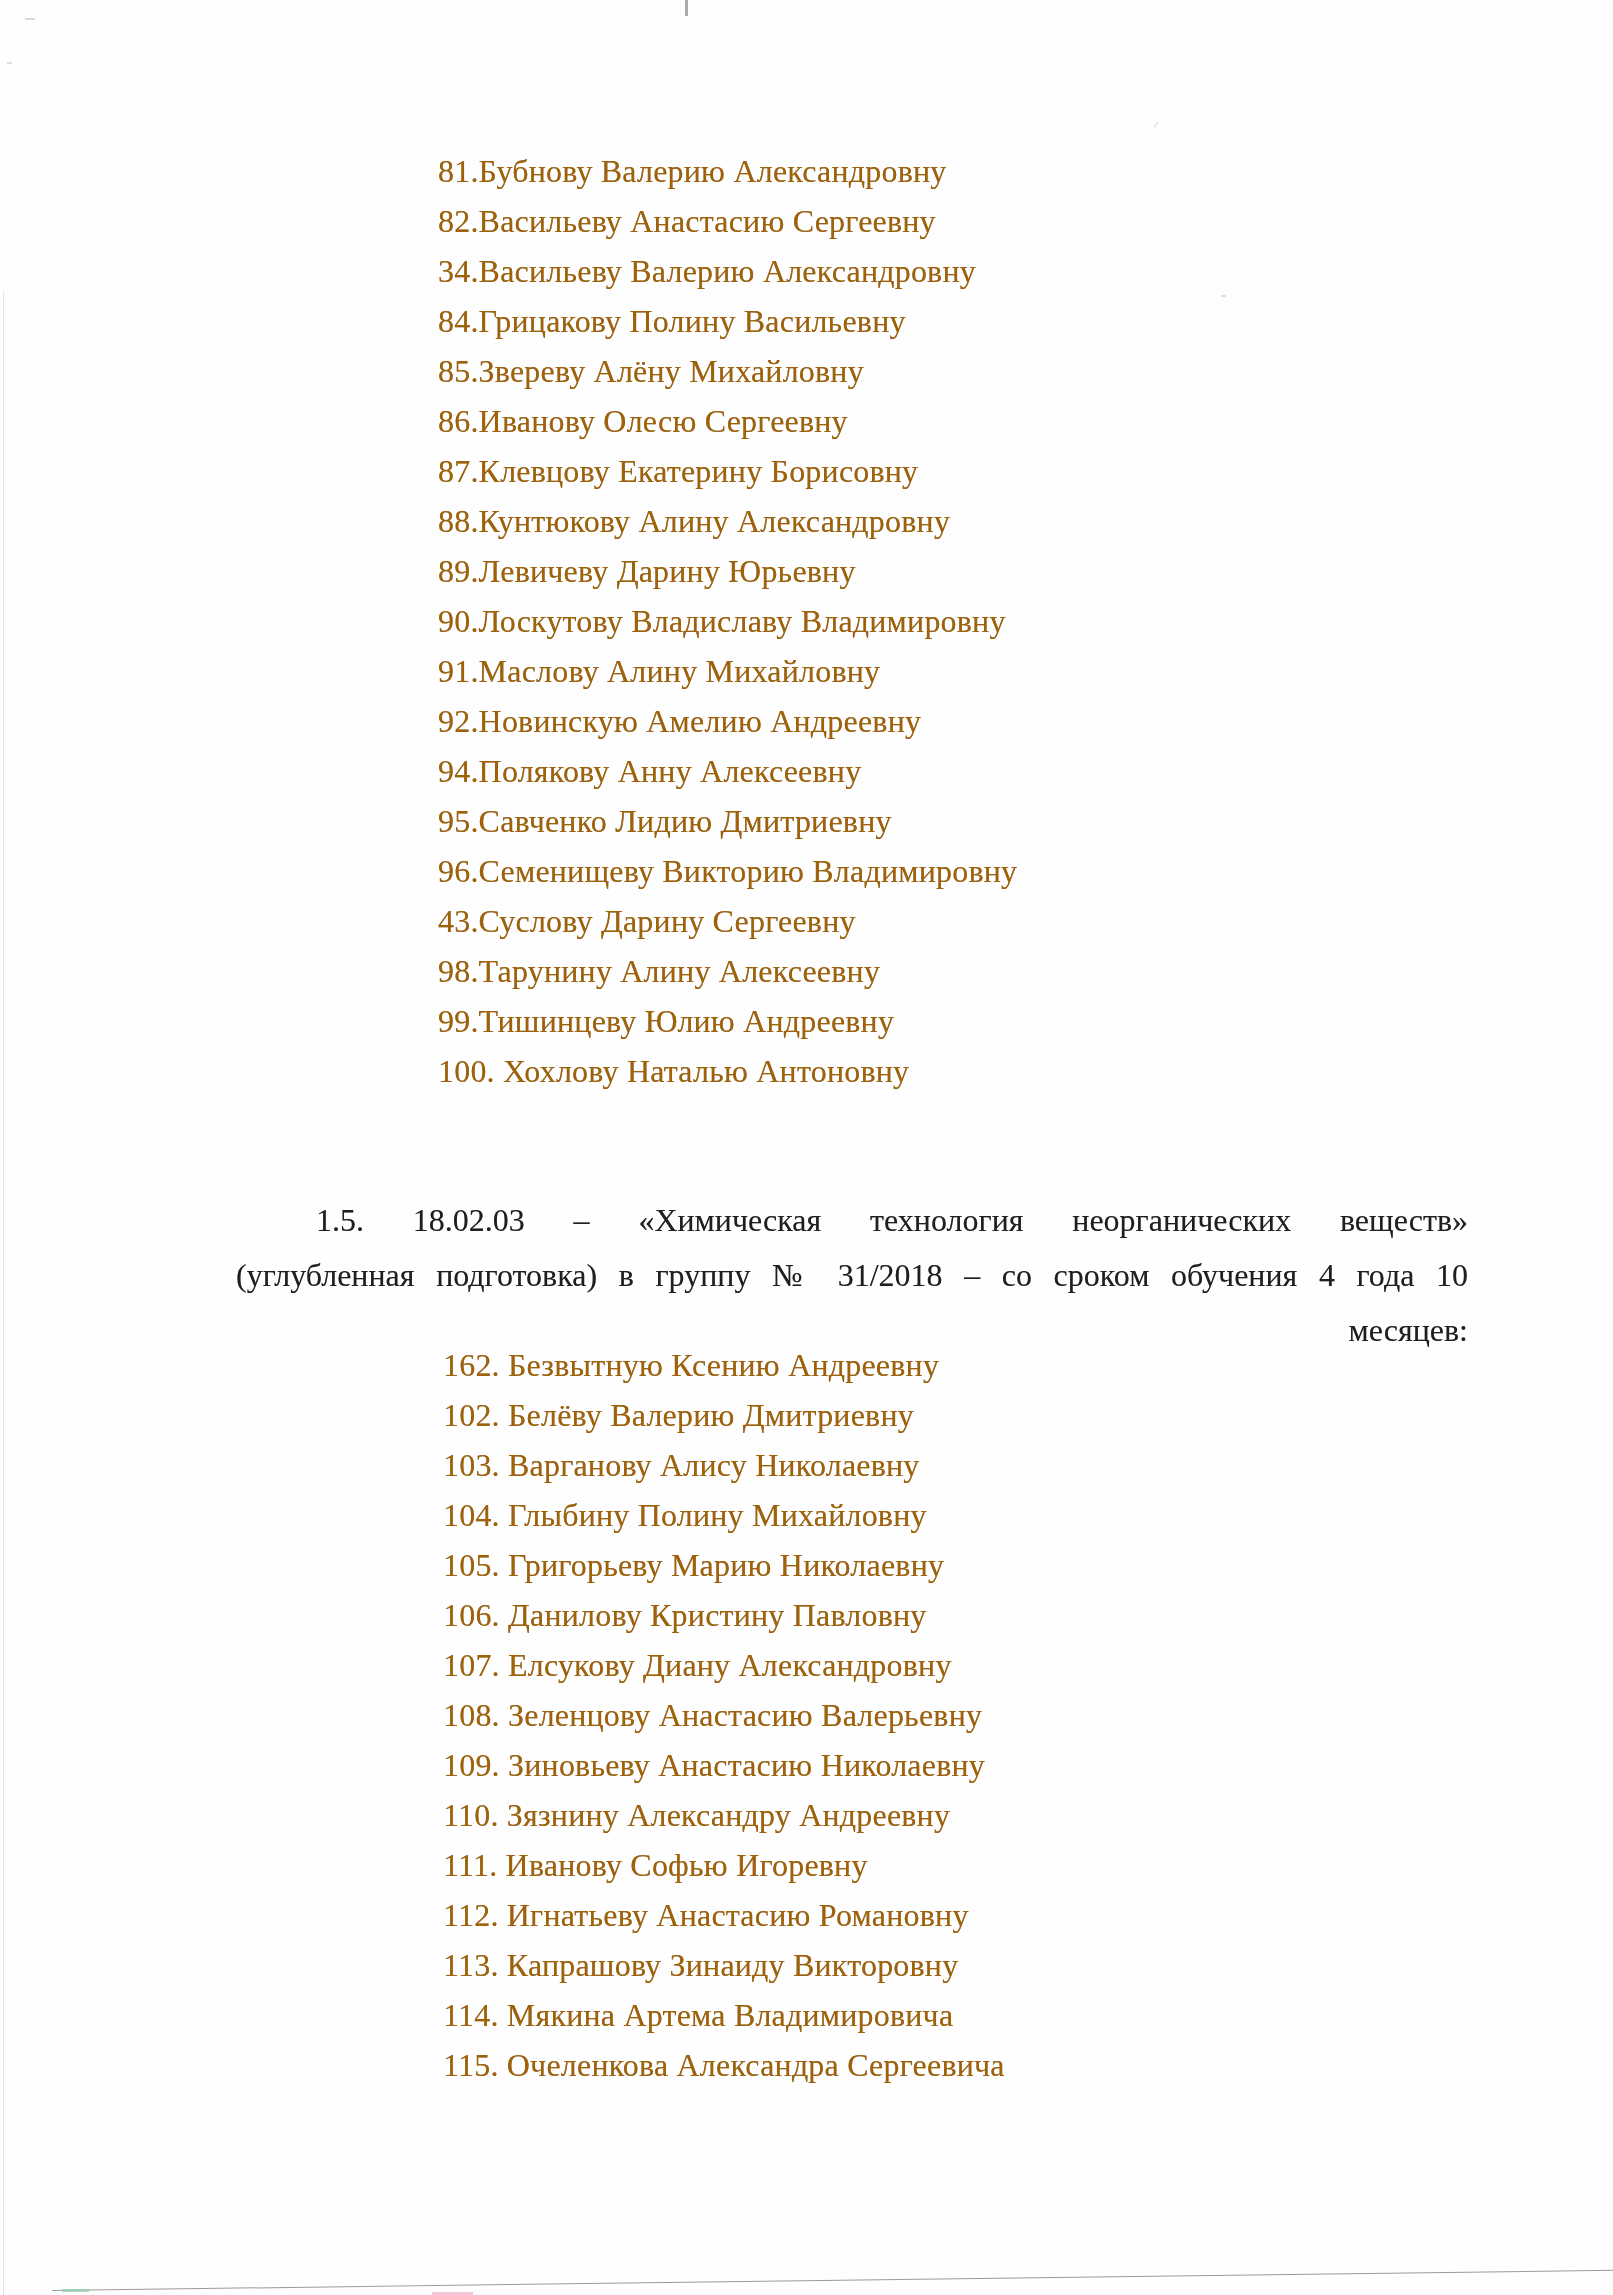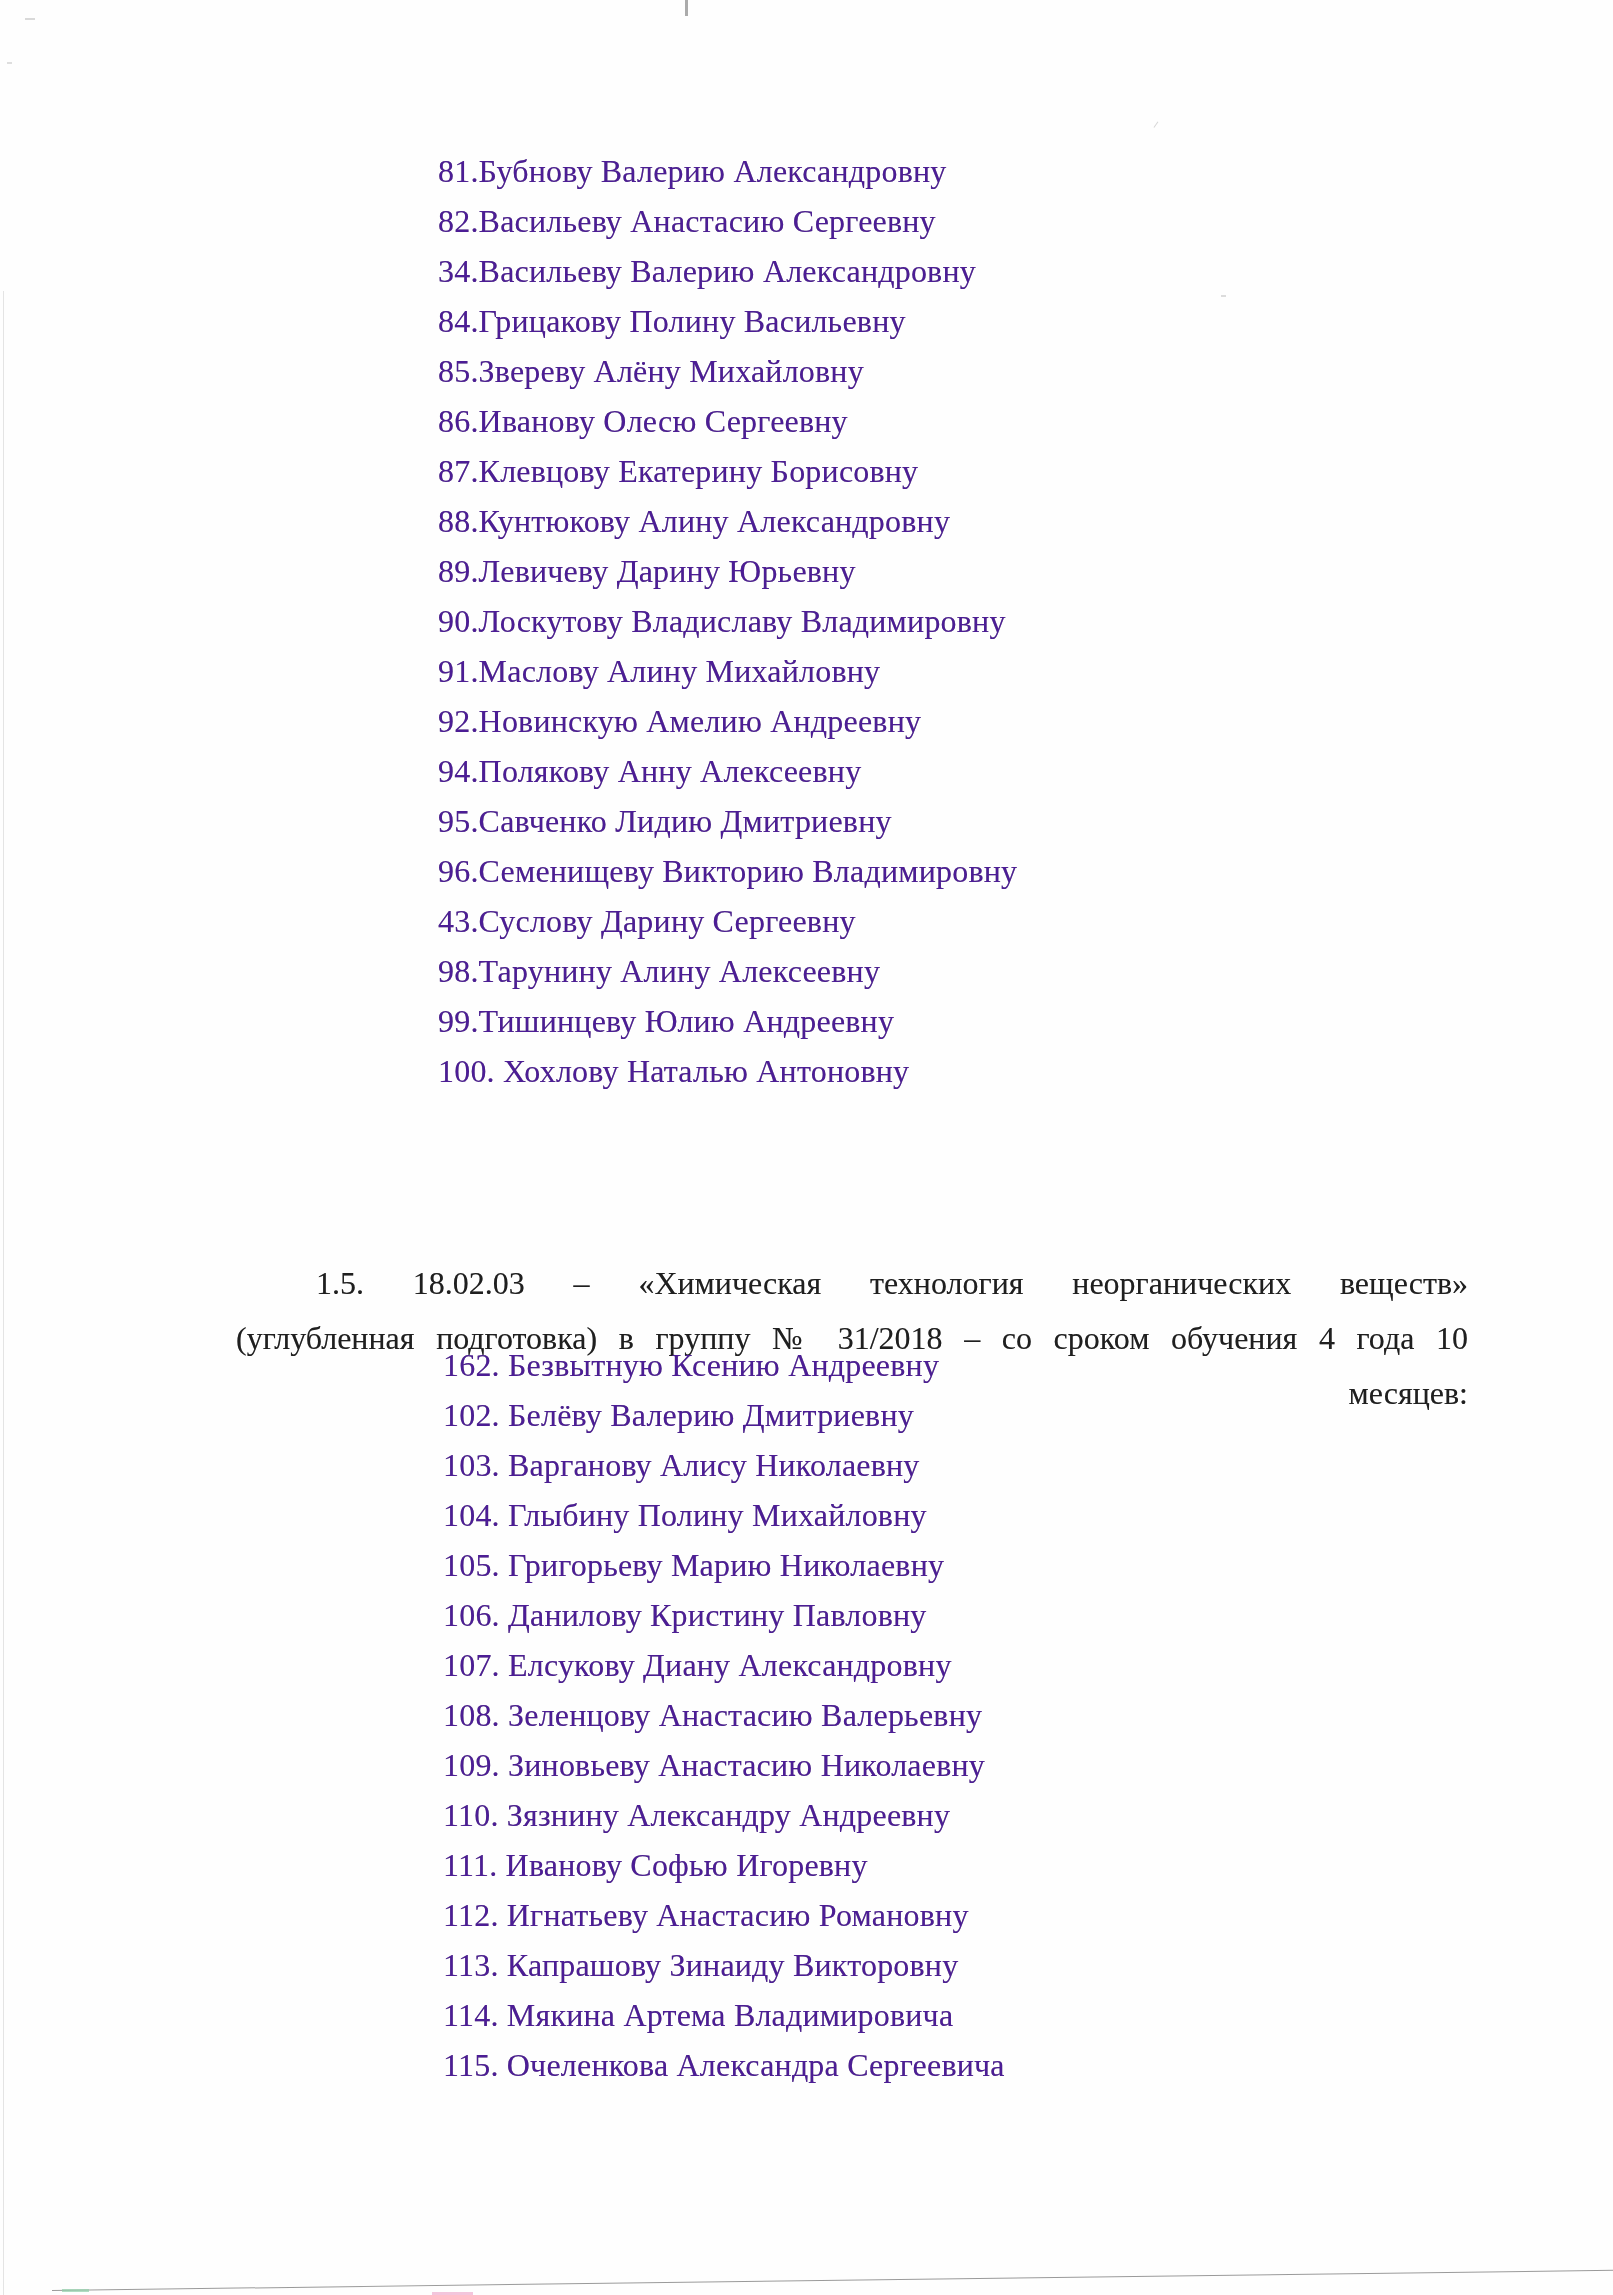--- a/index.html
+++ b/index.html
@@ -15,30 +15,30 @@
     background:#fefefe;
     color:#1e1e1e;
   }
   
   .list-block{
     position:absolute;
     font-size:32px;
     line-height:50px;
     letter-spacing:0.2px;
     white-space:nowrap;
-    color:#4c1d95;
+    color:#a16207;
     text-shadow:0 0 0.6px rgba(40,40,40,.45);
   }
   .list-a{left:438px;top:146px;}
   .list-b{left:443px;top:1340px;}
   .line{height:50px;}
   
   .para{
     position:absolute;
-    left:236px;top:1256px;
+    left:236px;top:1193px;
     width:1232px;
     font-size:32px;
     line-height:55px;
     color:#1f1f1f;
     text-shadow:0 0 0.6px rgba(40,40,40,.45);
   }
   .para-line{width:100%;}
   .para-line.justify{
     text-align:justify;
     text-align-last:justify;

